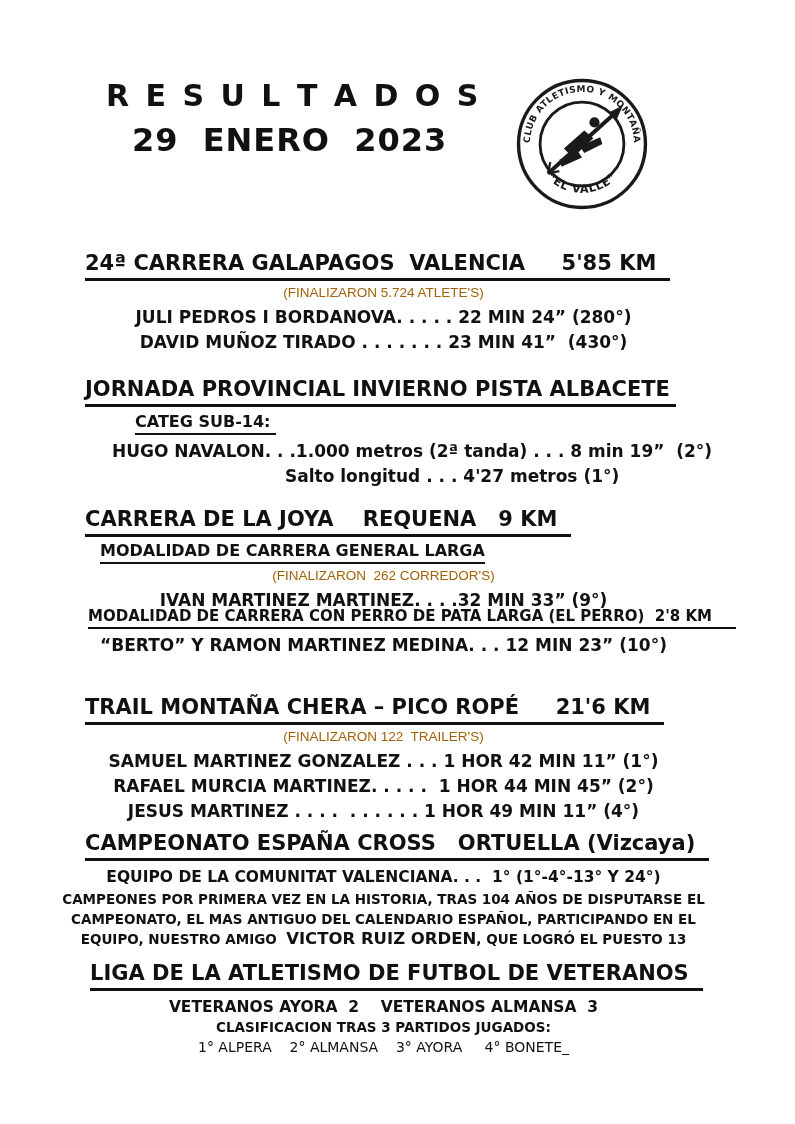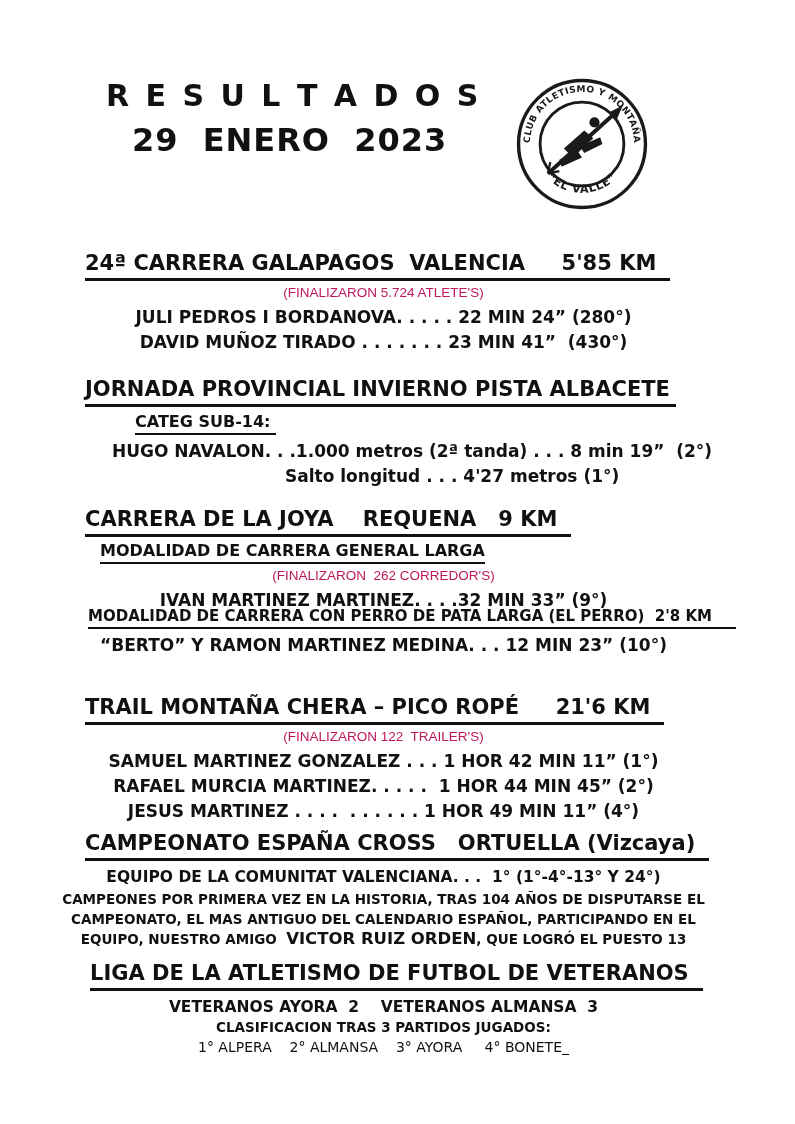--- a/index.html
+++ b/index.html
@@ -18,21 +18,21 @@
   .sec { position:absolute; left:0; width:767px; }
   .h1 {
     display:inline-block; font-size:21px; font-weight:bold; line-height:1.25;
     border-bottom:3px solid #111; padding:0 14px 2px 0; margin-left:85px; white-space:pre;
   }
   .sub {
     display:inline-block; font-size:16px; font-weight:bold; line-height:1.25;
     border-bottom:2px solid #111; padding-bottom:1px; white-space:pre;
   }
   .note {
-    font-family:"Liberation Sans", sans-serif; font-size:13.5px; color:#be185d;
+    font-family:"Liberation Sans", sans-serif; font-size:13.5px; color:#a16207;
     text-align:center; white-space:pre; margin-top:3px; line-height:17px;
   }
   .res { font-size:17px; font-weight:bold; text-align:center; white-space:pre; line-height:25px; }
   .res-left { text-align:left; }
   .mt4 { margin-top:4px; }
   .team-line { font-size:15.5px; font-weight:bold; text-align:center; white-space:pre; line-height:23px; margin-top:5px; }
   .body-line { font-size:13.5px; font-weight:bold; text-align:center; white-space:pre; line-height:20px; }
   .hl-name { font-size:16.5px; }
   .liga-1 { font-size:15.5px; font-weight:bold; text-align:center; white-space:pre; line-height:21px; margin-top:6px; }
   .liga-2 { font-size:13.5px; font-weight:bold; text-align:center; white-space:pre; line-height:19px; }

